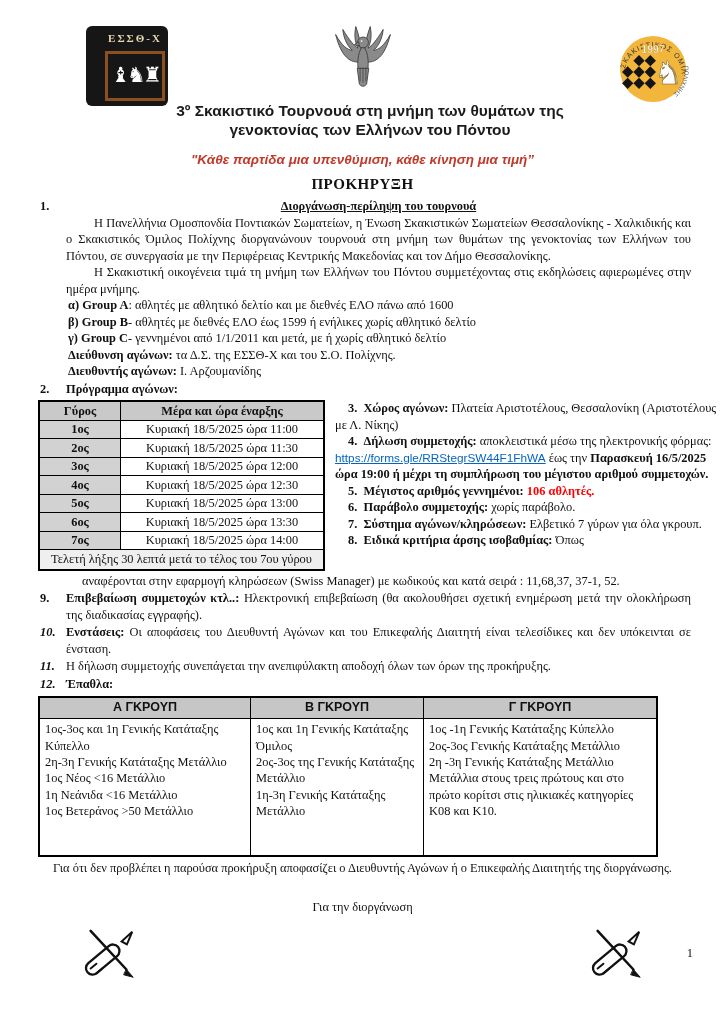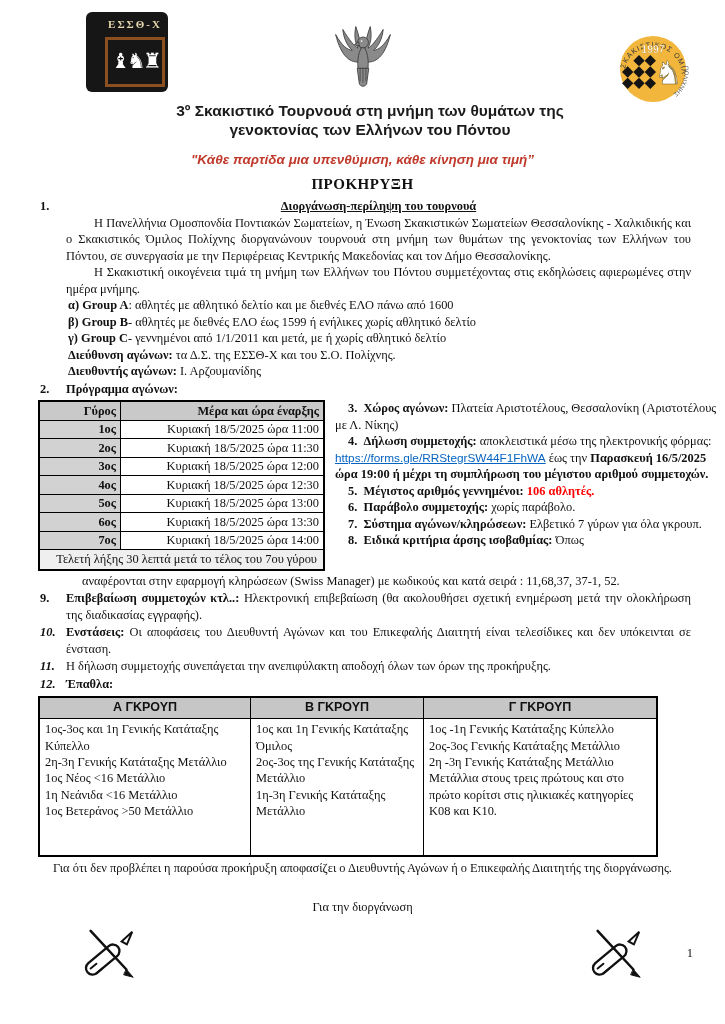--- a/index.html
+++ b/index.html
@@ -3,21 +3,21 @@
 <meta charset="utf-8">
 <style>
   html,body{margin:0;padding:0;background:#888;}
   .doc{
     width:725px;height:1024px;background:#fff;margin:0 auto;position:relative;
     font-family:"Liberation Serif",serif;font-size:12.4px;line-height:1.33;color:#111;
     overflow:hidden;box-sizing:border-box;
   }
   
   .hdr{position:relative;padding-top:24px;text-align:center;}
-  .logo-left{position:absolute;left:86px;top:12px;width:82px;height:80px;background:#161616;
+  .logo-left{position:absolute;left:86px;top:26px;width:82px;height:80px;background:#161616;
     border-radius:6px;box-sizing:border-box;padding-top:5px;padding-left:16px;}
   .logo-left-title{color:#e7d7ae;font-weight:bold;font-size:11px;letter-spacing:2px;text-align:center;
     font-family:"Liberation Serif",serif;}
   .logo-left-box{width:54px;height:44px;margin:5px auto 0;border:3px solid #8c4f1f;display:flex;
     align-items:center;justify-content:center;}
   .logo-left-box span{color:#fff;font-size:21px;letter-spacing:-3px;line-height:1;}
   .logo-right{position:absolute;right:32px;top:28px;}
   .eagle{display:inline-block;}
   .title{font-family:"Liberation Sans",sans-serif;font-weight:bold;font-size:15.5px;line-height:1.25;
     color:#1a1a1a;margin-top:2px;padding-left:15px;}
@@ -33,21 +33,21 @@
   .b{font-weight:bold;}
   .just{text-align:justify;}
   .indent{text-indent:28px;}
   .sub{margin-left:2px;}
   .gap-top{margin-top:15px;}
   .red{color:#f00;font-weight:bold;}
   .lnk{color:#0563c1;text-decoration:underline;font-family:"Liberation Sans",sans-serif;font-size:11.8px;}
   
   .twocol{display:flex;margin:3px 0 0 38px;align-items:flex-start;}
   .sched{border-collapse:collapse;width:287px;flex-shrink:0;}
-  .sched th,.sched td{border:1px solid #000;padding:0 4px;font-size:12.4px;text-align:right;height:17.5px;}
+  .sched th,.sched td{border:1px solid #000;padding:0 4px;font-size:12.4px;text-align:center;height:17.5px;}
   .sched th{background:#c9c9c9;font-weight:bold;}
   .sched td.rnd{background:#d2d2d2;font-weight:bold;width:72px;}
   .sched td.note{background:#efefef;height:auto;padding:1px 6px;}
   .sched{border:2px solid #000;}
   .rcol{flex:1;padding-left:10px;}
   .ritem{text-indent:13px;margin-bottom:0;}
   .ritem .rnum{font-weight:bold;}
   
   .prizes{border-collapse:collapse;margin:4px 0 0 38px;width:608px;border:2px solid #000;table-layout:fixed;}
   .prizes th,.prizes td{border:1px solid #000;vertical-align:top;}

